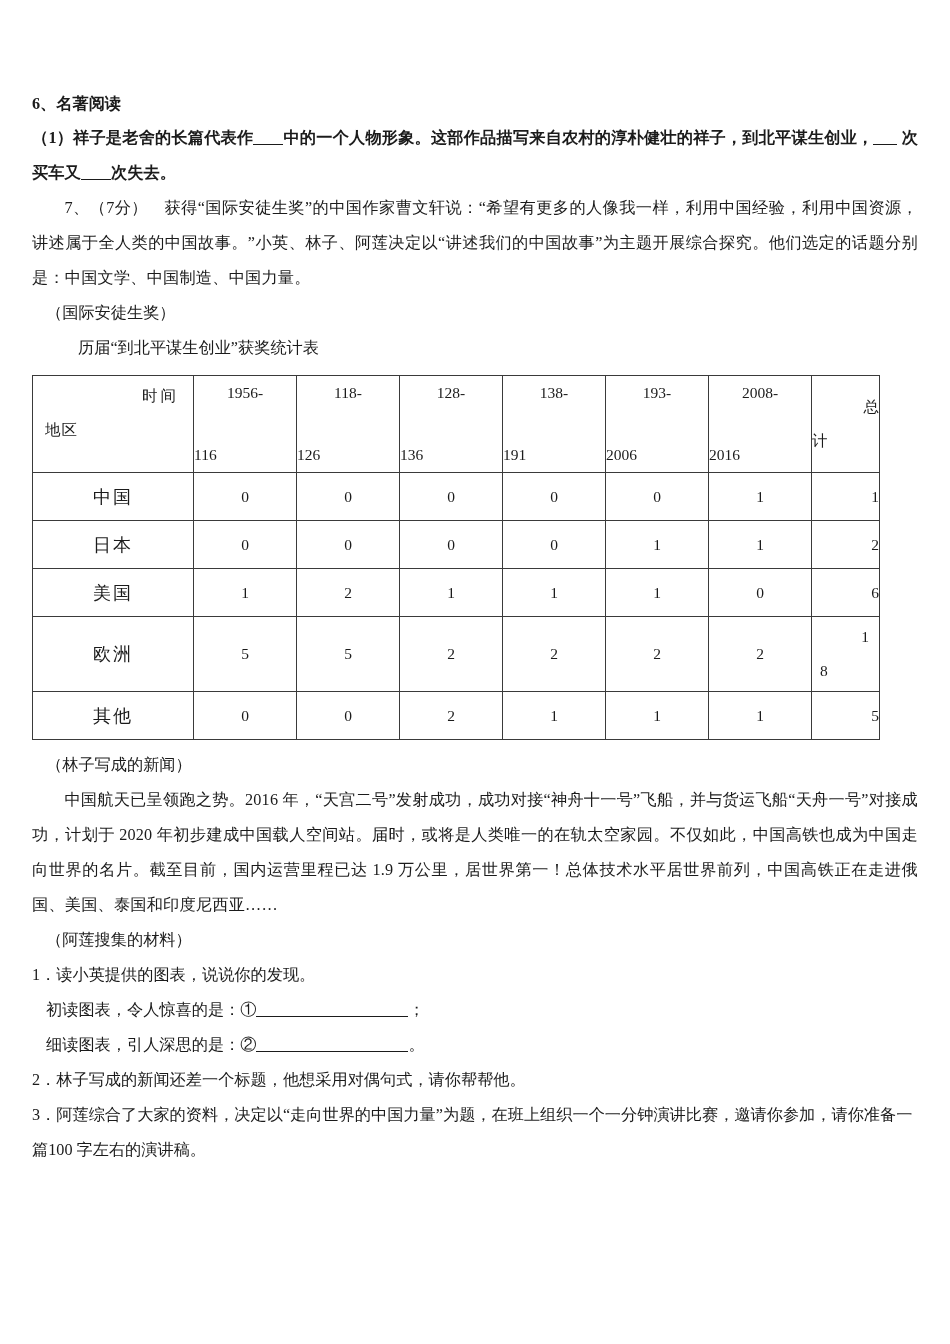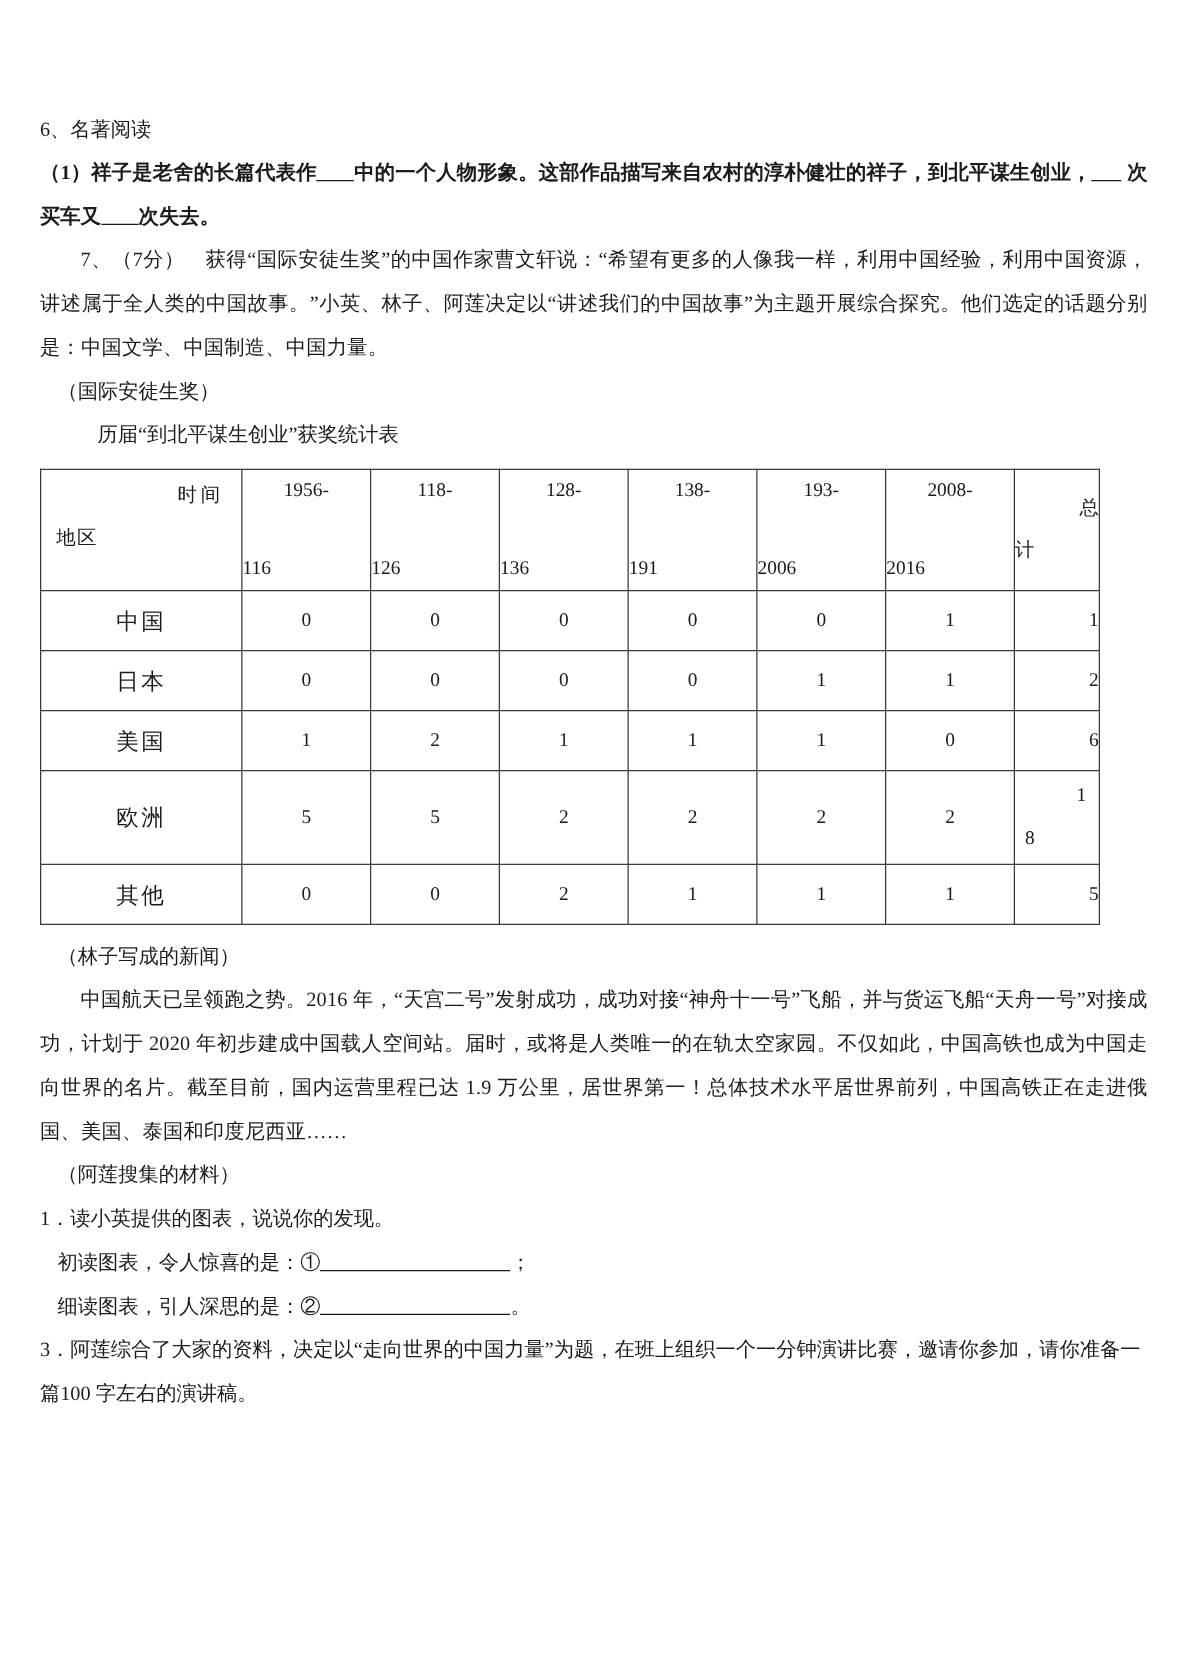--- a/index.html
+++ b/index.html
@@ -43,21 +43,21 @@
   .p-bold {
     font-weight: bold;
     letter-spacing: 0.1px;
   }
   .indent2 { text-indent: 2em; }
   .indent-half { padding-left: 14px; }
 
   .heading {
     font-size: 16.2px;
     line-height: 33px;
-    font-weight: normal;
+    font-weight: bold;
     margin: 0;
   }
 
   .sec-title {
     font-size: 16.2px;
     line-height: 35px;
     margin: 0;
     padding-left: 14px;
   }
 
@@ -286,17 +286,18 @@
 
     <p class="sec-title">（阿莲搜集的材料）</p>
 
 
     <p class="q-line">1．读小英提供的图表，说说你的发现。</p>
 
     <p class="q-line indent-half"><span>初读图表，令人惊喜的是：①</span><span class="ul-fill"></span><span>；</span></p>
 
     <p class="q-line indent-half"><span>细读图表，引人深思的是：②</span><span class="ul-fill"></span><span>。</span></p>
 
+    <p class="q-line">2．林子写成的新闻还差一个标题，他想采用对偶句式，请你帮帮他。</p>
 
     <p class="q-line">3．阿莲综合了大家的资料，决定以“走向世界的中国力量”为题，在班上组织一个一分钟演讲比赛，邀请你参加，请你准备一篇100 字左右的演讲稿。</p>
 
   </div>
 </div>
 
 </body></html>

